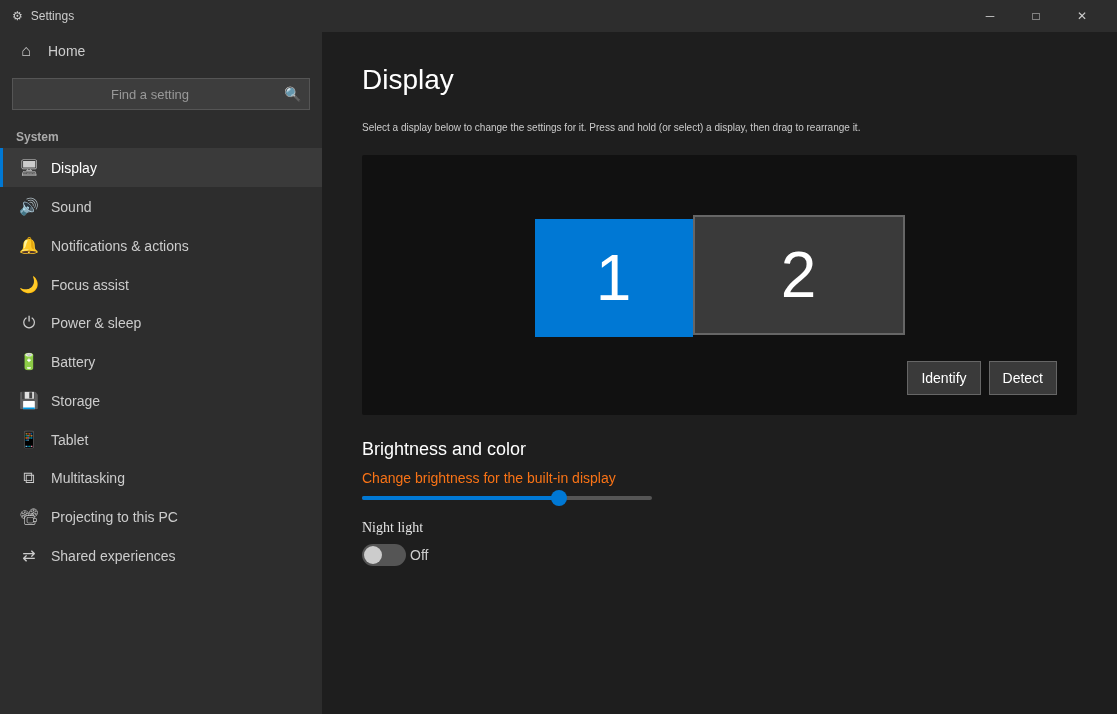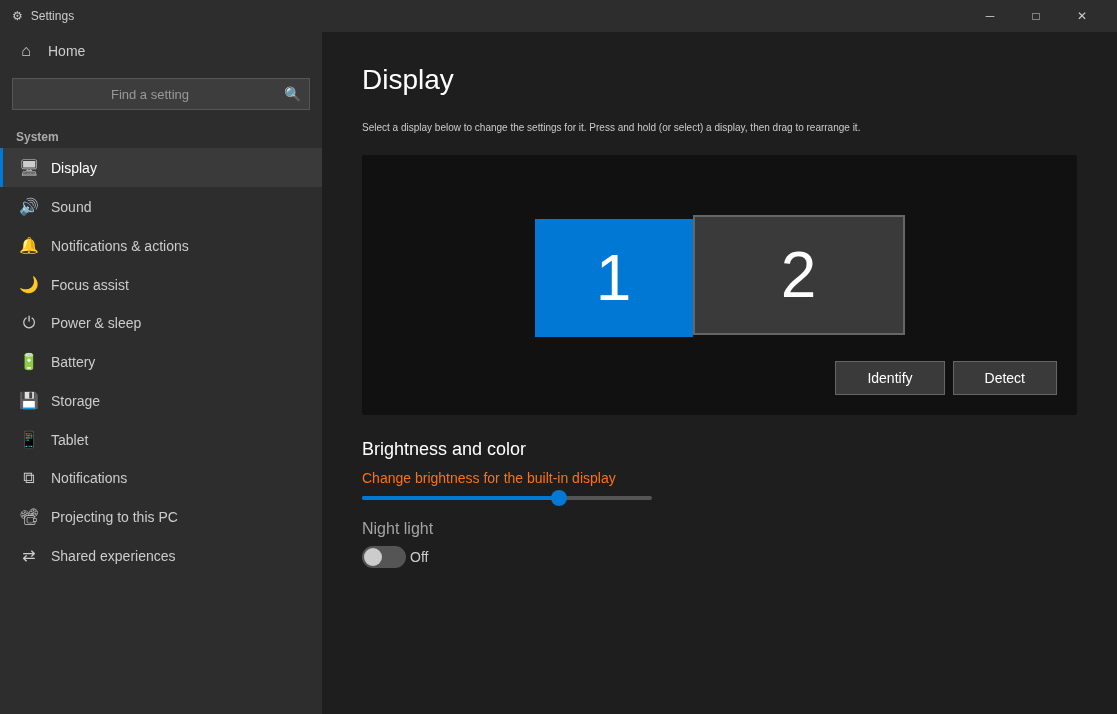--- a/index.html
+++ b/index.html
@@ -201,21 +201,21 @@
     .display-actions {
       display: flex;
       gap: 8px;
       justify-content: flex-end;
       width: 100%;
     }
     .action-btn {
       background: #3a3a3a;
       border: 1px solid #666;
       color: #ffffff;
-      padding: 8px 31px;
+      padding: 8px 13px;
       font-size: 14px;
       cursor: pointer;
     }
 
     
     .brightness-section {
       margin-top: 24px;
     }
     .brightness-label {
       font-size: 14px;
@@ -240,22 +240,23 @@
       width: 16px;
       height: 16px;
       background: #0078d4;
       border-radius: 50%;
       position: absolute;
       top: -6px;
       left: calc(68% - 8px);
       cursor: pointer;
     }
     .night-light-label {
-      font-size: 16px;
-      color: #a3a3a3;
+      font-size: 14px;
+      color: #e5e5e5;
+      font-family: Liberation Serif, serif;
     }
     .toggle-row {
       display: flex;
       align-items: center;
       gap: 4px;
       margin-top: 8px;
     }
     .toggle {
       width: 44px;
       height: 22px;
@@ -336,21 +337,21 @@
     <div class="sidebar-item">
       <span class="icon">💾</span>
       <span>Storage</span>
     </div>
     <div class="sidebar-item">
       <span class="icon">📱</span>
       <span>Tablet</span>
     </div>
     <div class="sidebar-item">
       <span class="icon">⧉</span>
-      <span>Notifications</span>
+      <span>Multitasking</span>
     </div>
     <div class="sidebar-item">
       <span class="icon">📽</span>
       <span>Projecting to this PC</span>
     </div>
     <div class="sidebar-item">
       <span class="icon">⇄</span>
       <span>Shared experiences</span>
     </div>
   </div>

